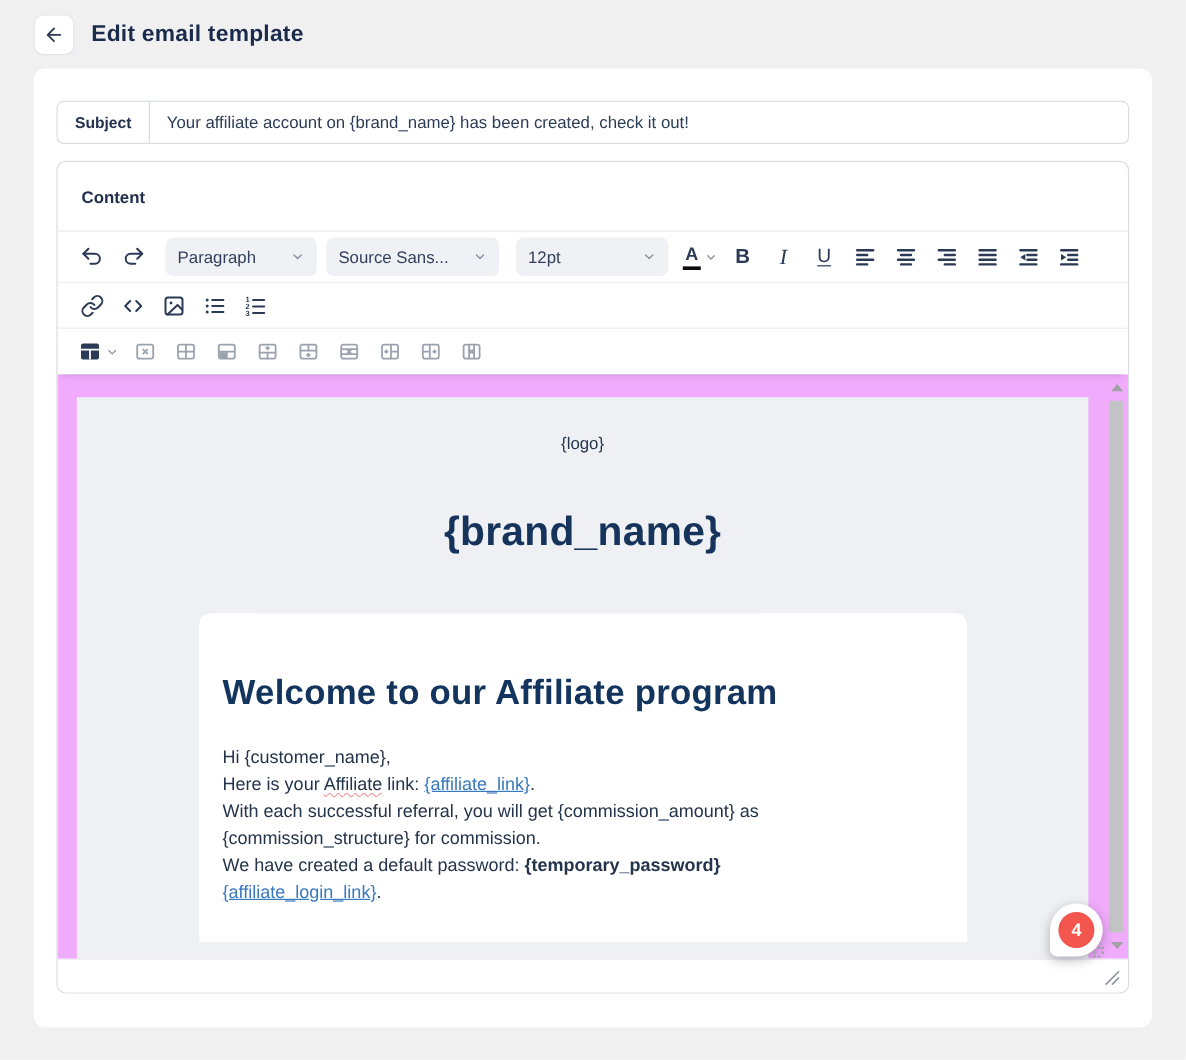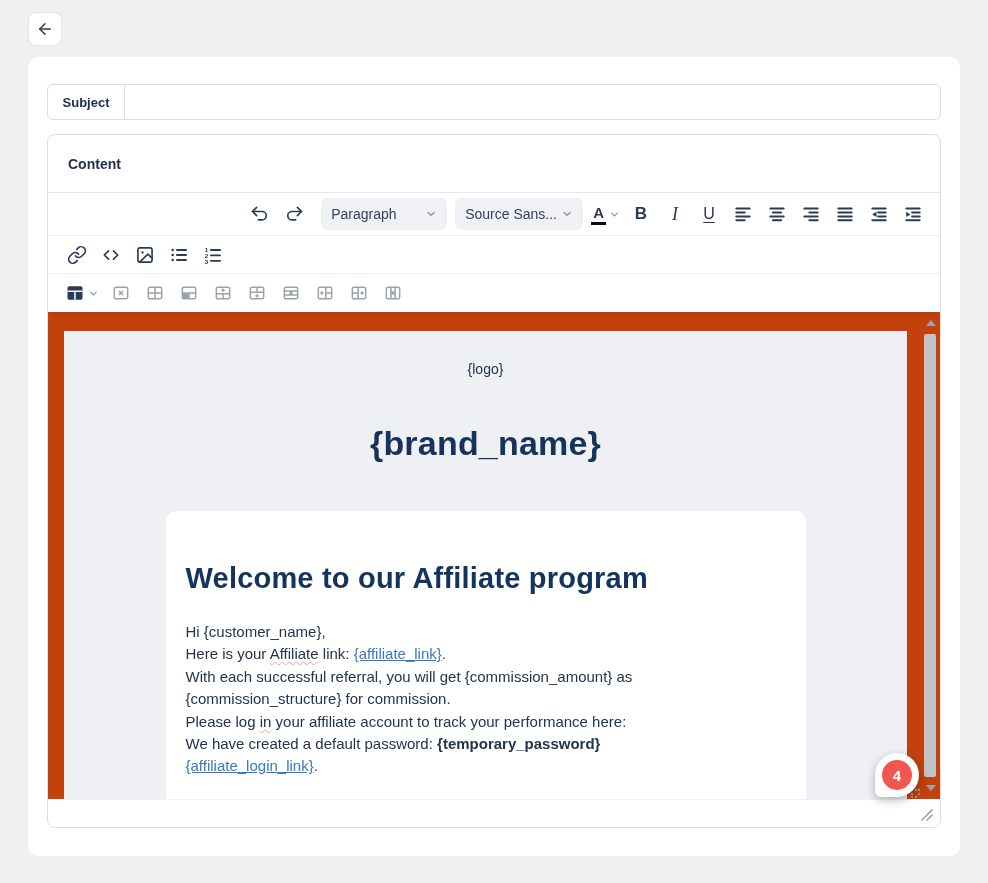--- a/index.html
+++ b/index.html
@@ -56,50 +56,50 @@
     height:36px; padding:0 16px; background:#fff; border:1px solid #d9dde3; border-radius:6px;
     font-size:14px; font-weight:600; color:#22304e; cursor:pointer; font-family:"Liberation Sans", sans-serif;
   }
   .eye-btn {
     width:36px; height:36px; background:#fff; border:1px solid #d9dde3; border-radius:6px;
     display:flex; align-items:center; justify-content:center; cursor:pointer; color:#2b3a55;
   }
 
   
   .tb-row { display:flex; align-items:center; padding:0 10px 0 12px; }
-  .tb-row1 { height:43px; flex:0 0 43px; border-bottom:1px solid #eceef2;justify-content:flex-end; }
+  .tb-row1 { height:43px; flex:0 0 43px; border-bottom:1px solid #eceef2; }
   .tb-row2 { height:38px; flex:0 0 38px; border-bottom:1px solid #eceef2; }
   .tb-row3 { height:38px; flex:0 0 38px; box-shadow:0 4px 6px -4px rgba(0,0,0,.18); position:relative; z-index:2; }
   .tb-btn {
     min-width:34px; height:32px; border:none; background:transparent; border-radius:6px;
     display:flex; align-items:center; justify-content:center; cursor:pointer; color:#2b3a55;
     font-family:"Liberation Sans", sans-serif;
   }
   .tb-btn.disabled { color:#9aa2ad; cursor:default; }
   .tb-select {
     height:32px; background:#f0f1f4; border-radius:6px; margin:0 4px;
     display:flex; align-items:center; justify-content:space-between;
     padding:0 10px; font-size:14px; color:#33415c; cursor:pointer;
   }
   .sel-paragraph { width:126px; margin-left:10px; }
-  .sel-font { width:128px; }
+  .sel-font { width:144px; }
   .sel-size { width:127px; margin-left:10px; margin-right:8px; }
   .chev { color:#8a93a2; flex:0 0 auto; }
   .glyph-b { font-weight:800; font-size:17px; }
   .glyph-i { font-style:italic; font-family:"Liberation Serif", serif; font-size:18px; }
   .glyph-u { font-size:16px; text-decoration:underline; text-underline-offset:3px; }
   .forecolor { display:flex; align-items:center; gap:3px; padding:0 4px; }
   .forecolor .a {
     font-size:15px; font-weight:700; color:#2b3a55; line-height:1;
     border-bottom:3px solid #0d0d0d; padding:1px 2px 2px;
   }
 
   
   .editor-canvas {
-    flex:1 1 auto; position:relative; background:#c2410c; overflow:hidden; padding:19px 0 0 16px;
+    flex:1 1 auto; position:relative; background:#f0abfc; overflow:hidden; padding:19px 0 0 16px;
   }
   .email-bg {
     width:843px; min-height:470px; background:#eef0f3; text-align:center;
     font-family:"Liberation Sans", sans-serif;
   }
   .email-logo { padding-top:30px; font-size:14px; color:#22344e; }
   .email-brand { margin-top:47px; font-size:34px; font-weight:700; color:#16335b; letter-spacing:.2px; }
   .email-card {
     width:640px; margin:48px auto 0; background:#fff; border-radius:10px 10px 0 0;
     padding:51px 20px 30px; text-align:left;
@@ -151,26 +151,28 @@
 
 <div class="header">
   <button class="back-btn">
     <span>
       <svg width="18" height="18" viewBox="0 0 24 24" fill="none" stroke="currentColor" stroke-width="2" stroke-linecap="round" stroke-linejoin="round">
           <path d="M19 12H5"></path>
           <path d="M12 19l-7-7 7-7"></path>
         </svg>
     </span>
   </button>
+  <h1 class="page-title">Edit email template</h1>
 </div>
 
 <div class="card">
 
   <div class="subject-row">
     <span class="subject-label">Subject</span>
+    <input class="subject-input" type="text" value="Your affiliate account on {brand_name} has been created, check it out!" style="">
   </div>
 
   <div class="content-box">
 
     <div class="content-header">
       <span class="content-label">Content</span>
     </div>
 
     <div class="tb-row tb-row1">
       <button class="tb-btn">
@@ -192,20 +194,28 @@
       <div class="tb-select sel-paragraph">
         <span>Paragraph</span>
         <span class="chev">
             <svg width="12" height="12" viewBox="0 0 24 24" fill="none" stroke="currentColor" stroke-width="2.4" stroke-linecap="round">
               <path d="M6 9l6 6 6-6"></path>
             </svg>
           </span>
       </div>
       <div class="tb-select sel-font">
         <span>Source Sans...</span>
+        <span class="chev">
+            <svg width="12" height="12" viewBox="0 0 24 24" fill="none" stroke="currentColor" stroke-width="2.4" stroke-linecap="round">
+              <path d="M6 9l6 6 6-6"></path>
+            </svg>
+          </span>
+      </div>
+      <div class="tb-select sel-size">
+        <span>12pt</span>
         <span class="chev">
             <svg width="12" height="12" viewBox="0 0 24 24" fill="none" stroke="currentColor" stroke-width="2.4" stroke-linecap="round">
               <path d="M6 9l6 6 6-6"></path>
             </svg>
           </span>
       </div>
       <button class="tb-btn forecolor">
         <span class="a">A</span>
         <span class="chev">
             <svg width="11" height="11" viewBox="0 0 24 24" fill="none" stroke="currentColor" stroke-width="2.4" stroke-linecap="round">
@@ -415,21 +425,20 @@
       <div class="email-bg">
         <div class="email-logo">{logo}</div>
         <div class="email-brand">{brand_name}</div>
         <div class="email-card">
           <h2 class="email-heading">Welcome to our Affiliate program</h2>
           <div class="email-body">
             <div>Hi {customer_name},</div>
             <div><span>Here is your </span><span class="misspelled">Affiliate</span><span> link: </span><a class="email-link">{affiliate_link}</a><span>.</span></div>
             <div>With each successful referral, you will get {commission_amount} as</div>
             <div>{commission_structure} for commission.</div>
-            <div><span>Please log </span><span class="misspelled">in</span><span> your affiliate account to track your performance here:</span></div>
             <div><span>We have created a default password: </span><span class="bold-seg">{temporary_password}</span></div>
             <div><a class="email-link">{affiliate_login_link}</a><span>.</span></div>
           </div>
         </div>
       </div>
 
       <div class="v-scrollbar">
         <span class="sb-arrow-up"></span>
         <span class="sb-thumb"></span>
         <span class="sb-arrow-down"></span>

